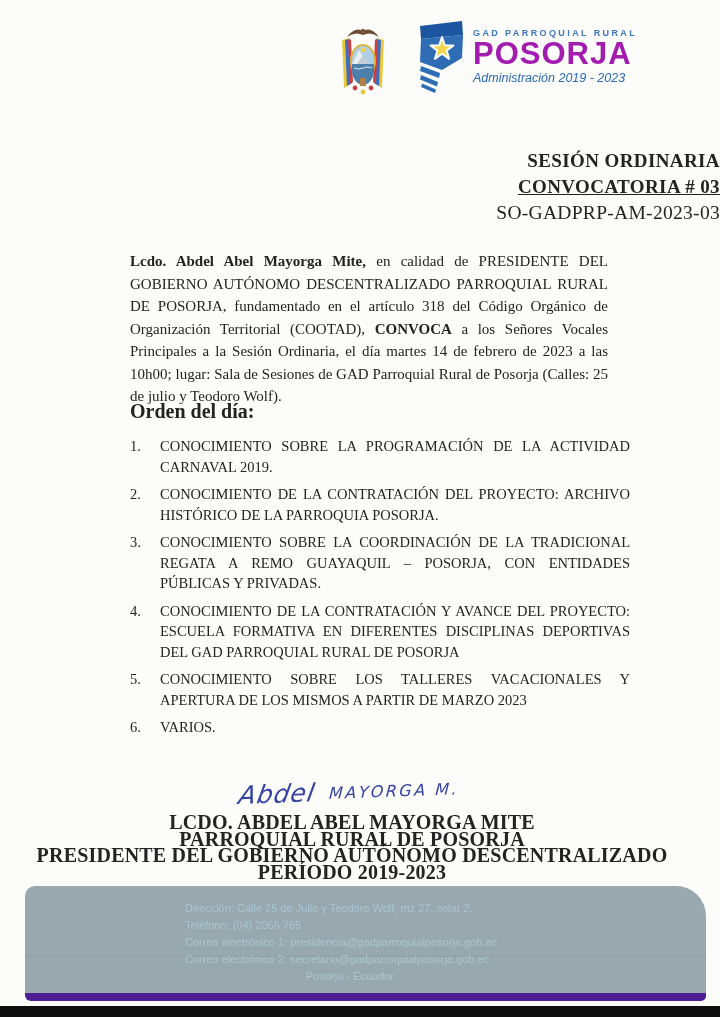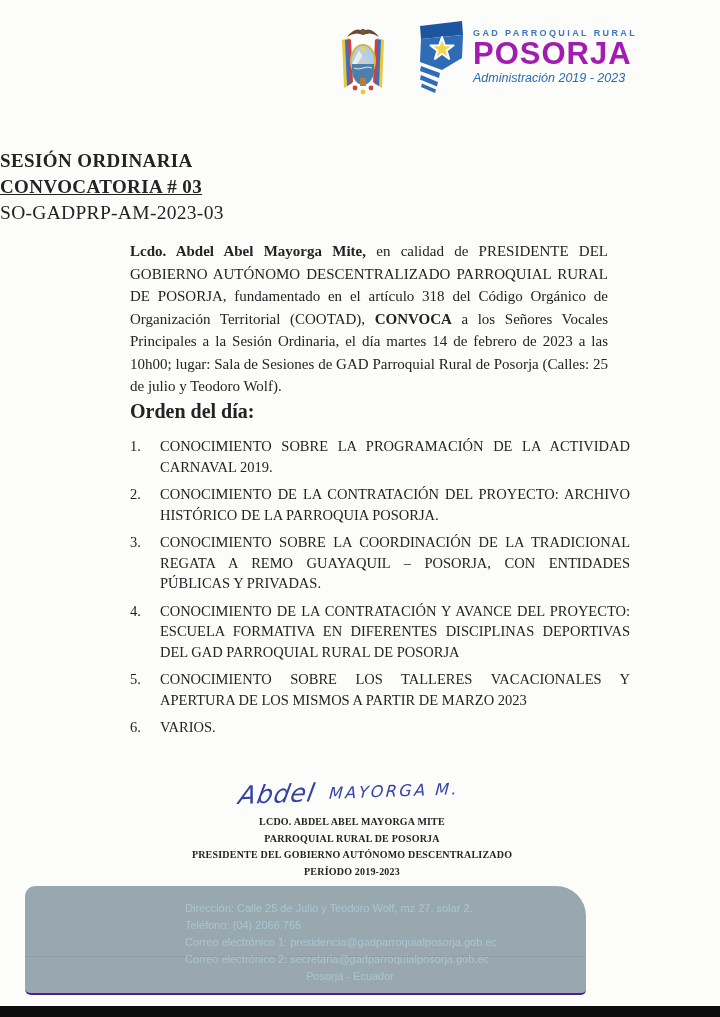--- a/index.html
+++ b/index.html
@@ -13,50 +13,50 @@
   .coat  { width:52px; height:78px; margin-top:2px; }
   .plogo { display:flex; margin-left:28px; align-items:flex-start; }
   .pshield { width:48px; height:74px; }
   .ptext { margin-left:8px; padding-top:8px; color:#2a69b5; font-family:"Liberation Sans", sans-serif; }
   .brand-top  { font-size:9px; font-weight:bold; letter-spacing:2.4px; color:#3d77bd; }
   .brand-name { font-size:31px; font-weight:bold; letter-spacing:1px; line-height:32px; color:#a21caf; }
   .brand-admin{ font-size:12.5px; font-weight:normal; font-style:italic; color:#2a69b5; margin-top:1px; }
 
   
   .dateline { position:absolute; top:108px; right:52px; font-size:14.5px; }
-  .titleblock { position:absolute; left:0; right:0; top:148px; text-align:left; line-height:26px; }
+  .titleblock { position:absolute; left:0; right:0; top:148px; text-align:right; line-height:26px; }
   .t1 { font-size:19px; font-weight:bold; letter-spacing:0.4px; }
   .t2 { font-size:19px; font-weight:bold; text-decoration:underline; letter-spacing:0.4px; }
   .t3 { font-size:19.5px; letter-spacing:0.3px; }
 
   
   .bodytext {
-    position:absolute; left:130px; top:240px; width:478px; margin:0;
+    position:absolute; left:130px; top:250px; width:478px; margin:0;
     font-size:15px; line-height:22.5px; text-align:justify;
   }
   .agenda-heading { position:absolute; left:130px; top:400px; font-size:20px; font-weight:bold; }
   .agenda { position:absolute; left:130px; top:436px; width:500px; }
   .agenda-item { display:flex; margin-bottom:7px; }
   .agenda-num  { width:16px; flex:none; font-size:14.5px; line-height:20.5px; }
   .agenda-text { margin-left:14px; width:470px; font-size:14.5px; line-height:20.5px; text-align:justify; }
 
   
   .handwriting {
     position:absolute; left:0; right:22px; top:777px; text-align:center;
     color:#3443a2; transform:rotate(-2deg); font-family:"DejaVu Sans", sans-serif;
   }
   .hw-first { display:inline-block; font-size:25px; font-style:italic; letter-spacing:1px; transform:skewX(-12deg); }
   .hw-rest  { display:inline-block; font-size:16px; font-style:italic; letter-spacing:2.5px; margin-left:9px; transform:skewX(-6deg); vertical-align:2px; }
-  .sigblock { position:absolute; left:0; right:16px; top:814px; text-align:center; font-weight:bold; line-height:16.5px; font-size:10px; letter-spacing:0.2px; }
+  .sigblock { position:absolute; left:0; right:16px; top:814px; text-align:center; font-weight:bold; line-height:16.5px; font-size:20px; letter-spacing:0.2px; }
 
   
   .footer-band {
-    position:absolute; left:25px; top:886px; width:561px; height:107px;
+    position:absolute; left:25px; top:886px; width:681px; height:107px;
     background:#98a8ae; border-radius:10px 30px 5px 6px;
-    border-bottom:2px solid #4c1d95;
+    border-bottom:8px solid #4c1d95;
   }
   .band-crease { position:absolute; left:0; right:0; top:70px; height:1px; background:#8a9aa0; opacity:0.7; }
   .ftext {
     position:absolute; left:160px; top:14px; width:330px;
     font-family:"Liberation Sans", sans-serif; font-size:11px; line-height:17px; color:#aac6d2;
   }
   .floc { text-align:center; }
   .bottom-bar { position:absolute; left:0; top:1006px; width:720px; height:11px; background:#0d0d0d; }
 </style>
 </head>

